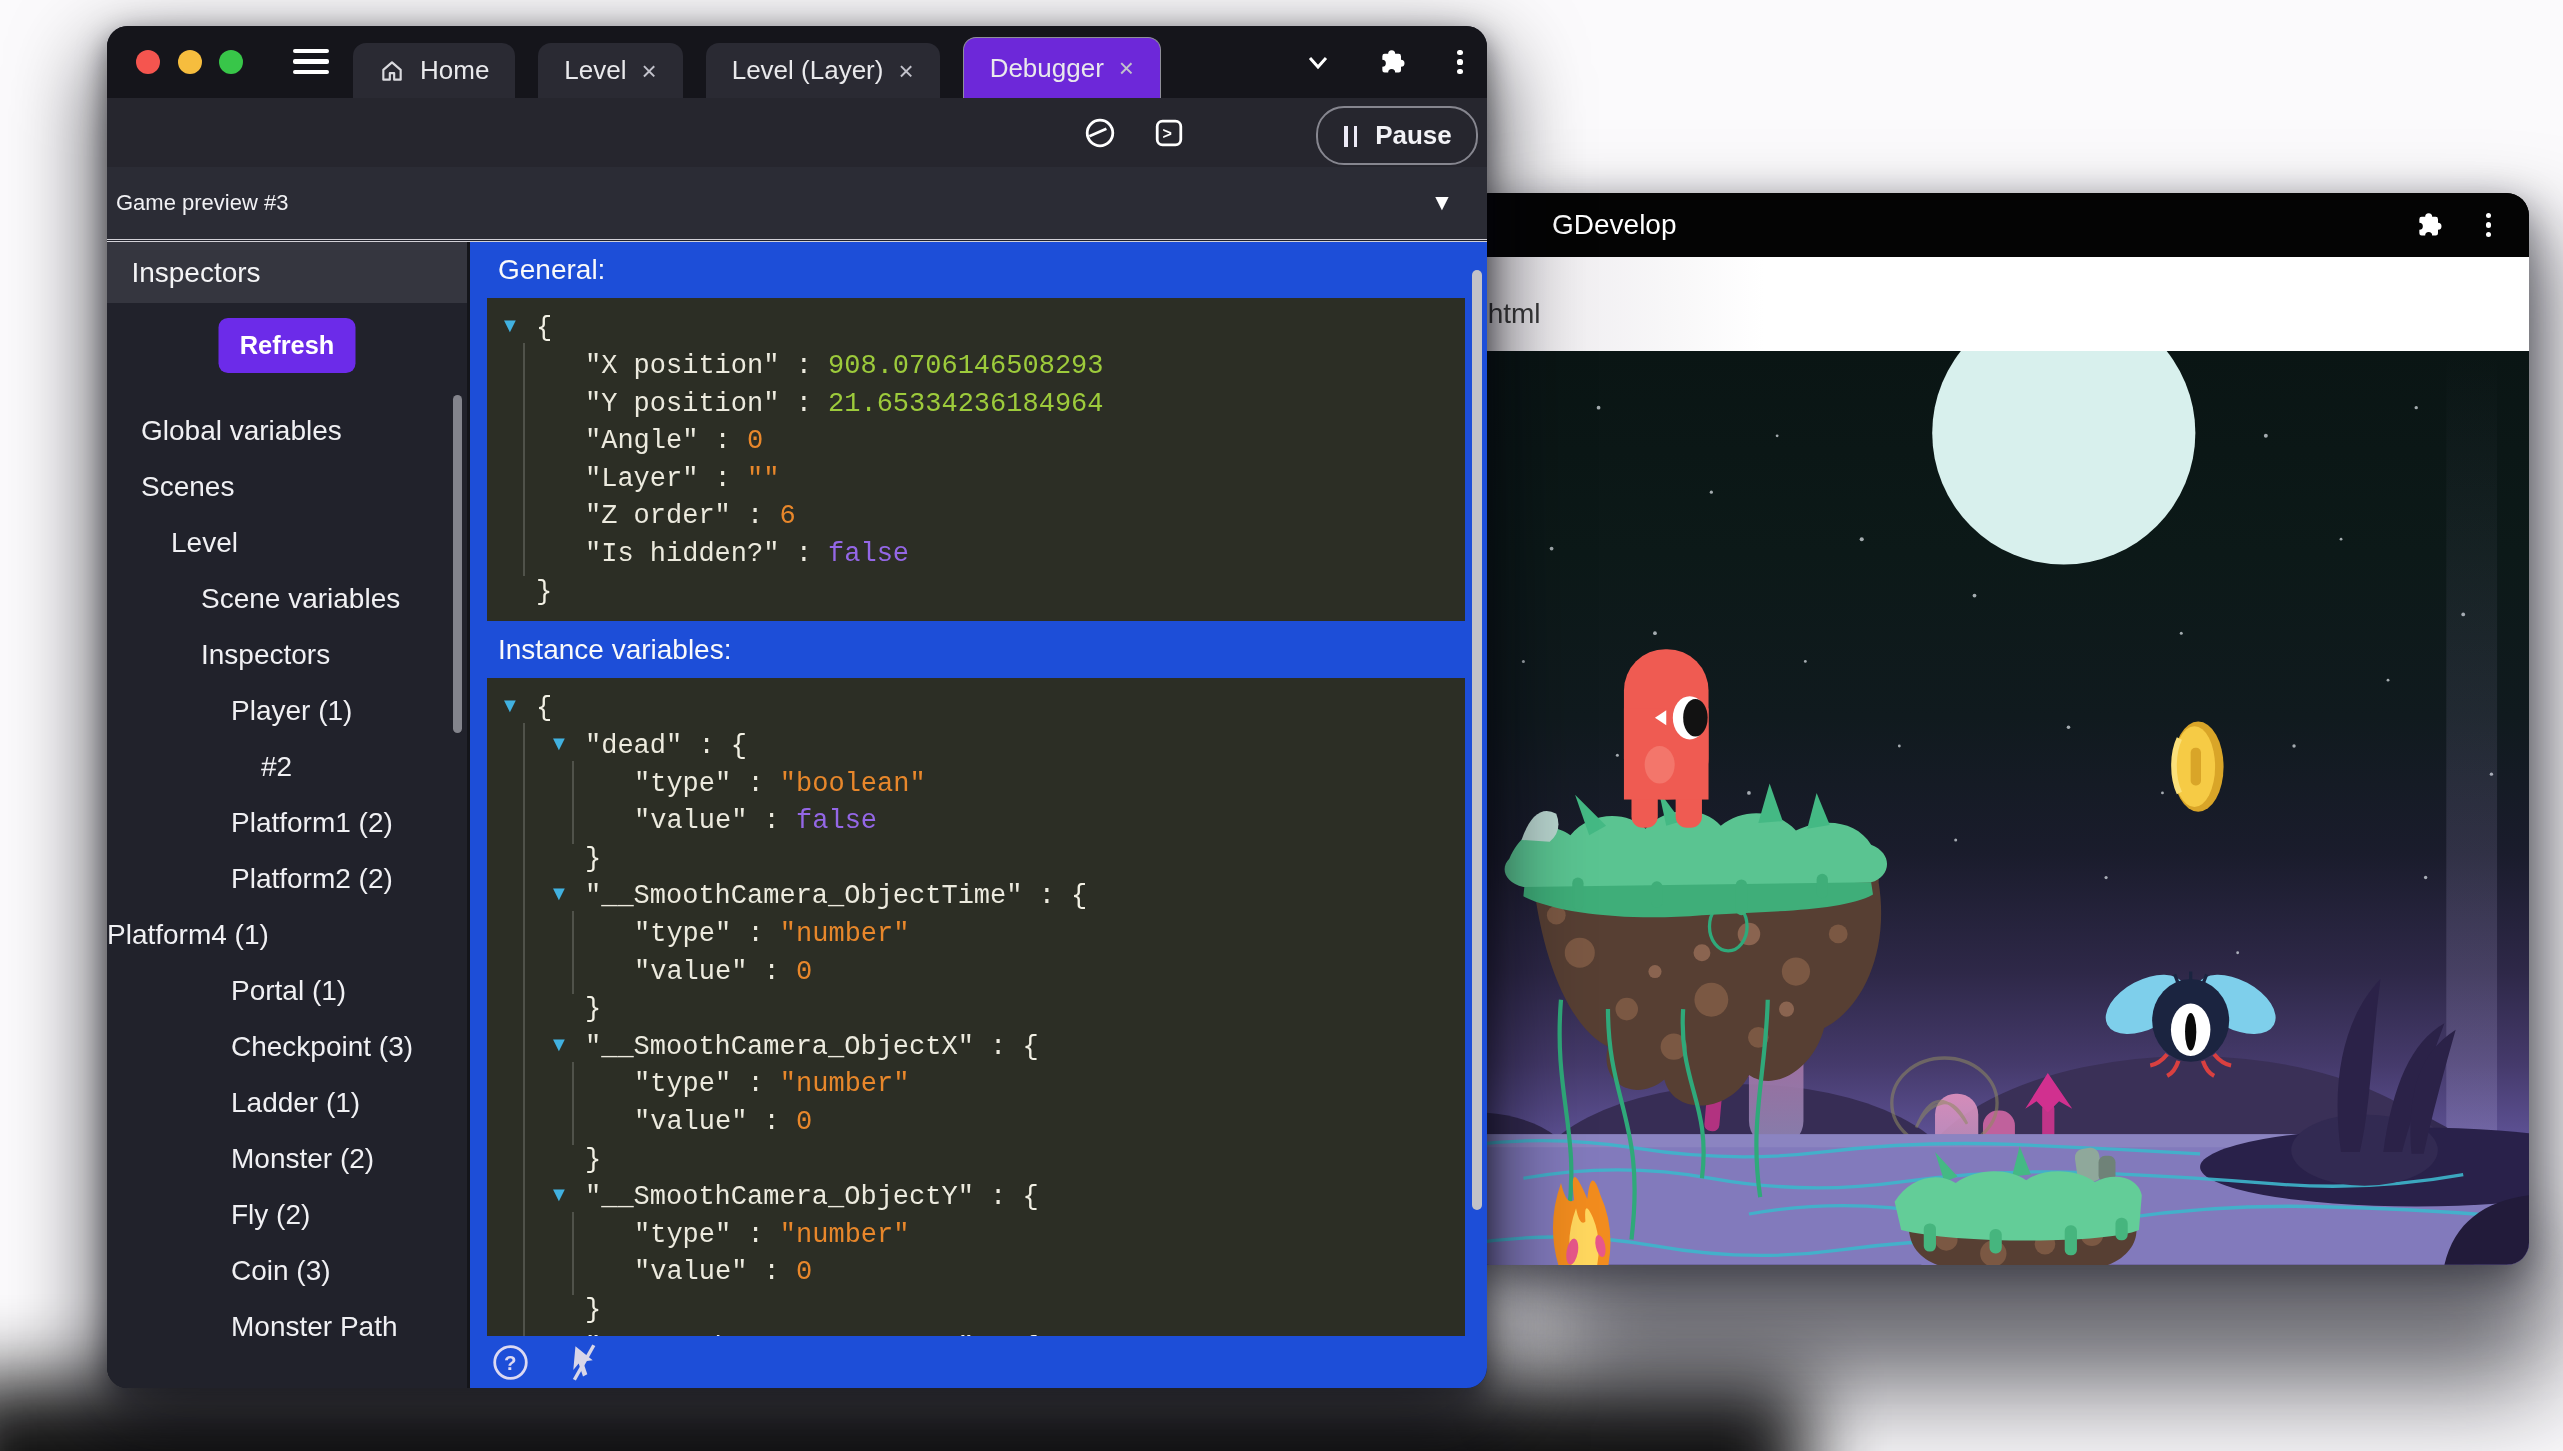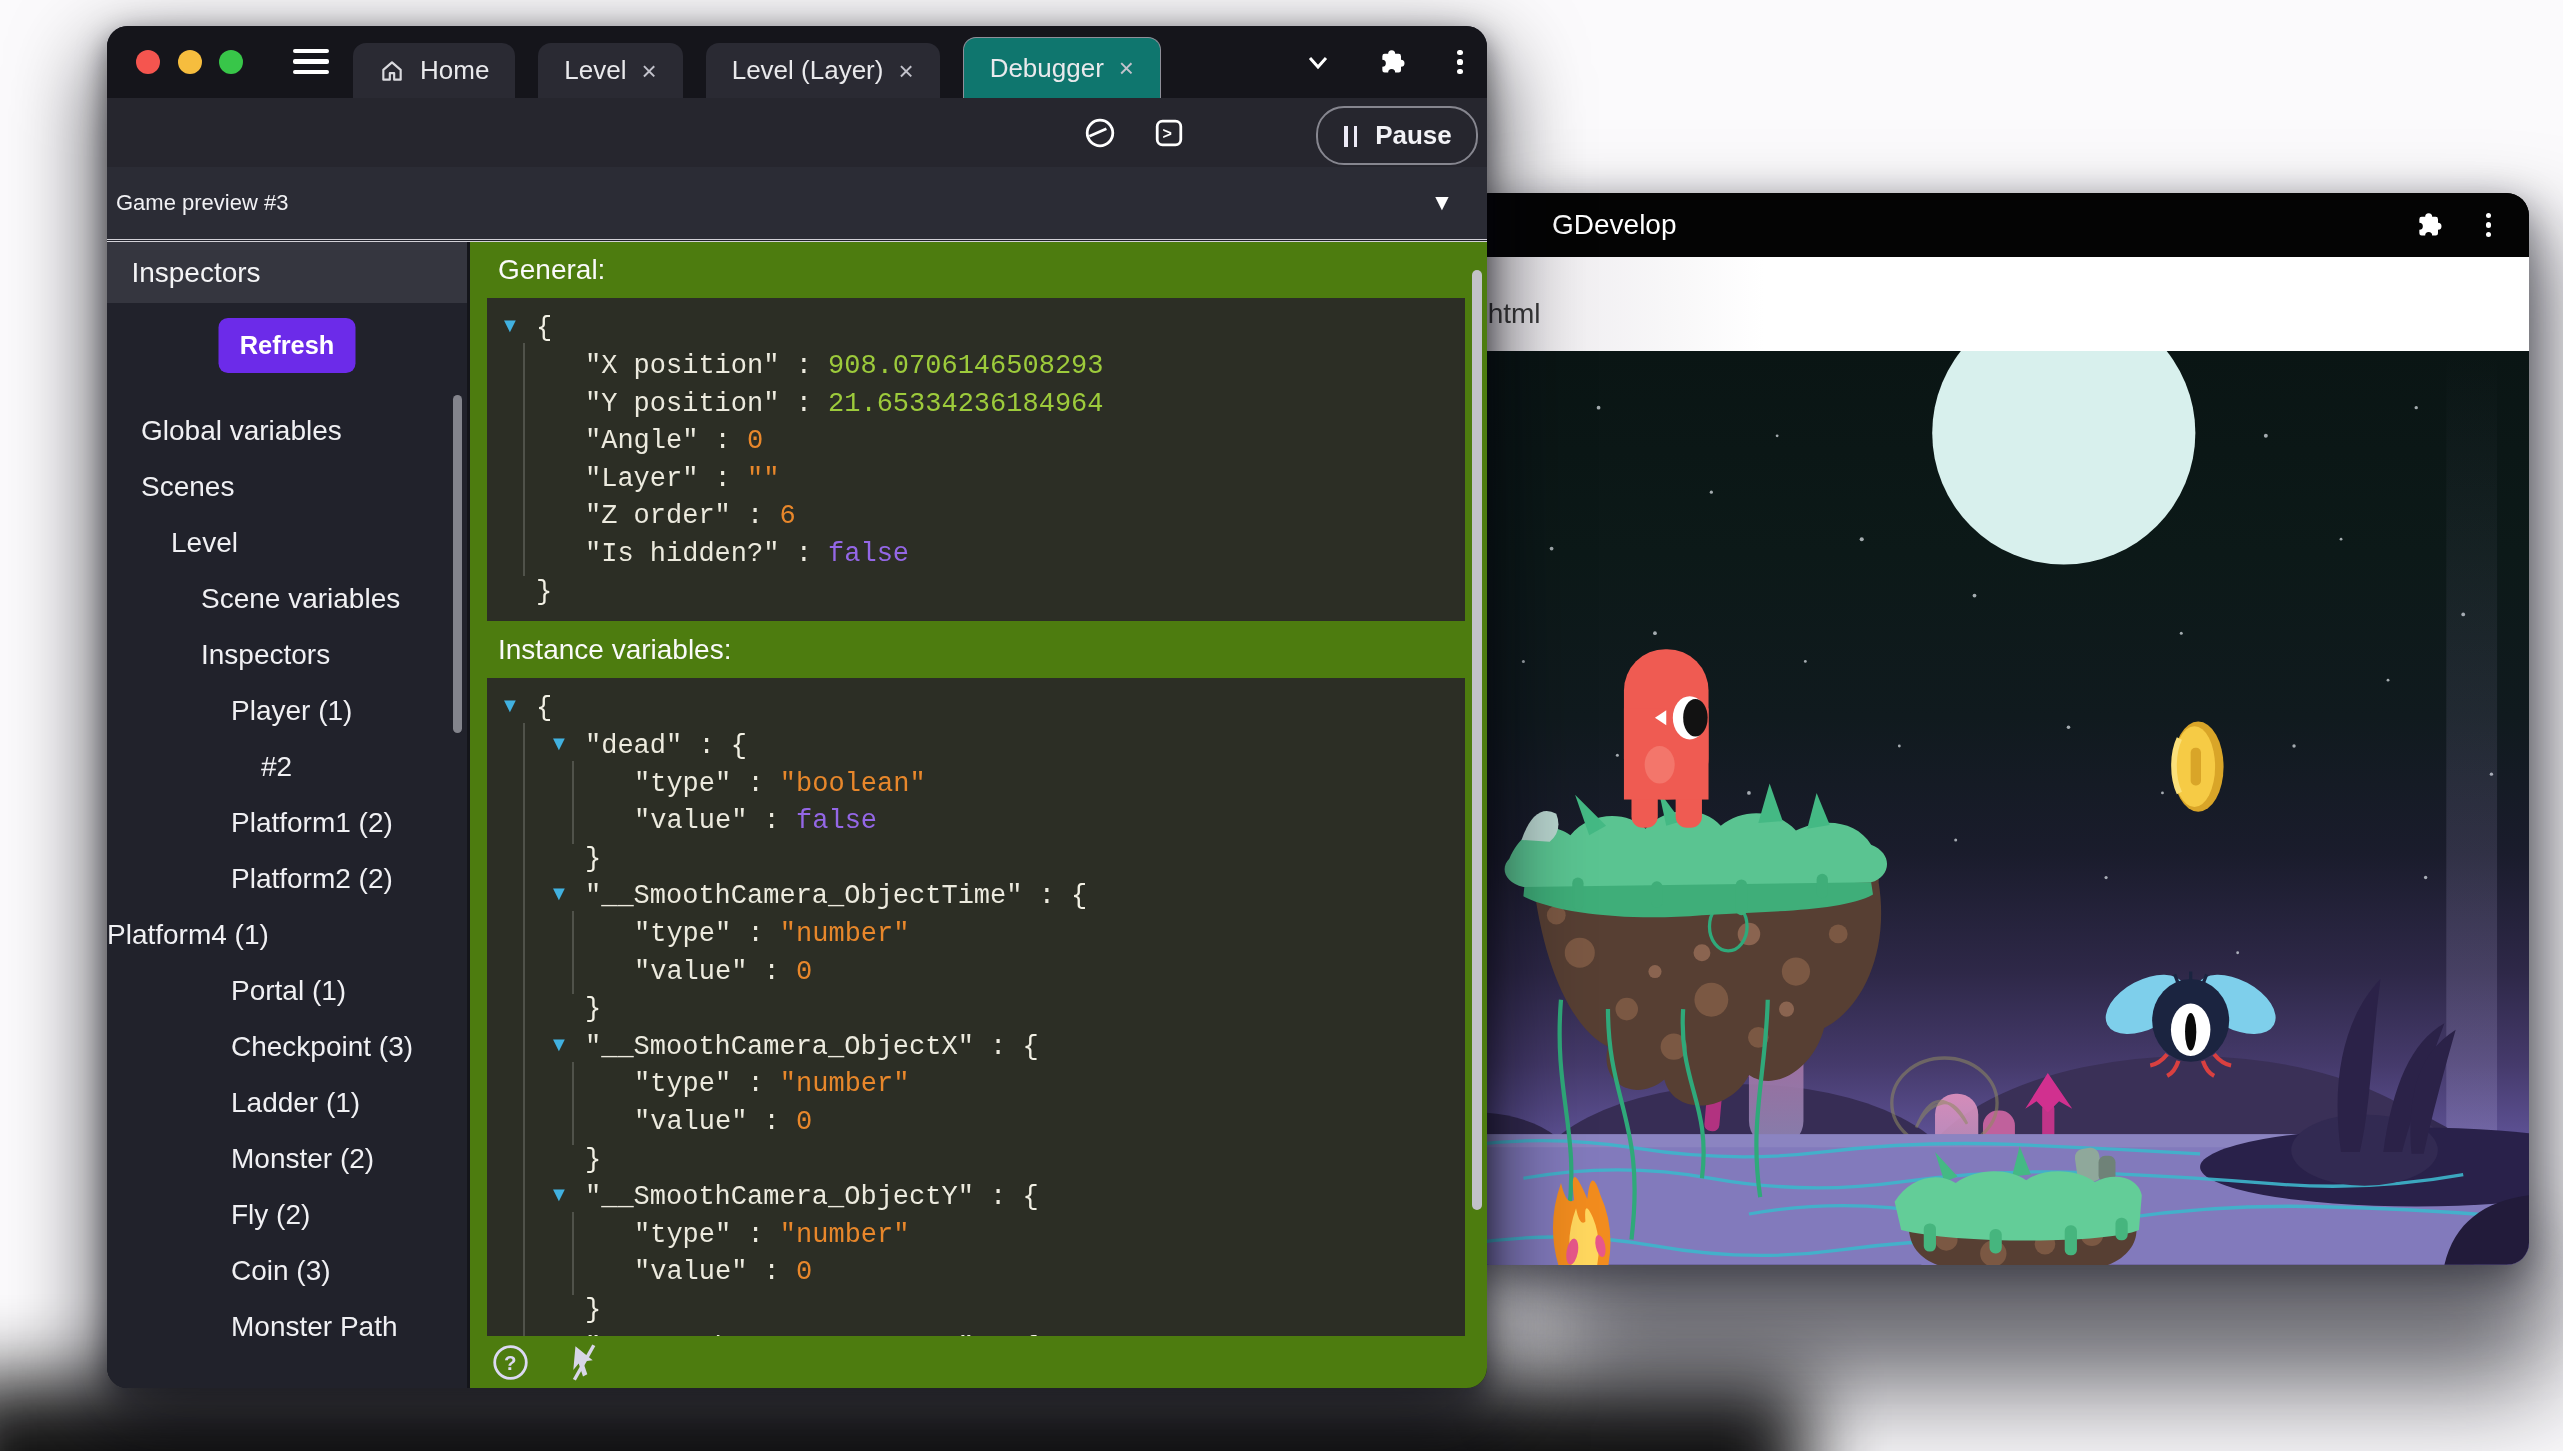--- a/index.html
+++ b/index.html
@@ -23,21 +23,21 @@
        box-shadow:0 38px 85px 9.4px rgba(5,5,12,.65), 0 9.4px 28px rgba(5,5,12,.5);}
   .titlebar{position:absolute;left:0;top:0;width:100%;height:72px;background:#15151b;}
   .traffic{position:absolute;top:23.5px;width:24.4px;height:24.4px;border-radius:50%;}
   .t-red{left:29px;background:#f5554f;}
   .t-yellow{left:71px;background:#f6bd3e;}
   .t-green{left:112px;background:#38c649;}
   .hamburger{position:absolute;left:186px;top:22.6px;width:36px;height:28px;cursor:pointer;}
   .hamburger span{display:block;width:36px;height:4.2px;background:#fff;border-radius:1.9px;margin-bottom:6.6px;}
   .tabstrip{position:absolute;left:246px;top:0;height:72px;display:flex;align-items:flex-end;gap:23px;}
   .tab{display:flex;align-items:center;gap:15px;height:55px;padding:0 26px;background:#2a2a33;border-radius:13px 13px 0 0;color:#e9e9ec;font-size:26px;white-space:nowrap;}
-  .tab.active{height:60px;background:#0f766e;border:1.9px solid #8f8f99;border-bottom:none;}
+  .tab.active{height:60px;background:#6d28d9;border:1.9px solid #8f8f99;border-bottom:none;}
   .tab .x{color:#c2c2cb;font-size:26px;line-height:1;}
   .tb-right{position:absolute;right:24.4px;top:0;height:72px;display:flex;align-items:center;gap:49px;}
   .kebab i{display:block;width:5.2px;height:5.2px;border-radius:50%;background:#fff;margin:4.7px 0;}
 
   .toolbar{position:absolute;left:0;top:72px;width:100%;height:69px;background:#26262e;}
   .tool-icons{position:absolute;right:303px;top:0;height:69px;display:flex;align-items:center;gap:38px;}
   .pause-btn{position:absolute;right:9.4px;top:7.5px;width:158px;height:55px;border:2.4px solid #86868f;border-radius:28px;display:flex;align-items:center;justify-content:center;gap:15px;color:#f2f2f6;font-size:26px;font-weight:bold;}
   .pause-bars span{display:inline-block;width:3.8px;height:20.7px;background:#eceaf6;margin:0 2.8px;vertical-align:middle;}
 
   .preview-row{position:absolute;left:0;top:141px;width:100%;height:72px;background:#2b2c35;border-bottom:1.9px solid #d2d1d7;}
@@ -47,21 +47,21 @@
   .content{position:absolute;left:0;top:215px;width:100%;height:1147px;background:#21222b;}
   .lpanel{position:absolute;left:0;top:0;width:360px;height:1147px;background:#21222b;overflow:hidden;}
   .lp-div{position:absolute;left:360px;top:0;width:2.8px;height:1147px;background:#14151a;}
   .insp-head{position:absolute;left:0;top:0;width:360px;height:61px;background:#35363f;}
   .insp-title{position:absolute;left:24.4px;line-height:61px;font-size:28px;color:#f4f4f6;}
   .refresh{position:absolute;left:50%;transform:translateX(-50%);top:76px;width:137px;height:55px;background:#6c2be9;border:none;border-radius:9.4px;color:#fff;font-size:25.4px;font-weight:bold;font-family:"Liberation Sans",sans-serif;}
   .tree{position:absolute;left:0;top:161px;width:360px;}
   .tree-item{height:56px;line-height:56px;font-size:28px;color:#f0f0f3;white-space:nowrap;cursor:pointer;}
   .lp-scroll{position:absolute;right:4.7px;top:153px;width:9.4px;height:338px;border-radius:4.7px;background:#83848c;}
 
-  .rpanel{position:absolute;left:363px;top:0;width:1017px;height:1147px;background:#4d7c0f;}
+  .rpanel{position:absolute;left:363px;top:0;width:1017px;height:1147px;background:#1d4ed8;}
   .sec-label{position:absolute;left:28px;height:56px;line-height:56px;font-size:28px;font-weight:500;color:#fafafa;}
   .code{position:absolute;left:17px;width:978px;background:#2c2e25;overflow:hidden;}
   .cl{position:absolute;left:0;width:100%;height:38px;}
   .tri{position:absolute;top:4.7px;color:#41b1e0;font-size:20px;}
   .ct{position:absolute;top:0;line-height:38px;font-family:"Liberation Mono",monospace;font-size:27px;white-space:pre;}
   .guide{position:absolute;width:1.9px;background:#50524a;}
   .c-key{color:#eceade;} .c-num{color:#9dcb3b;} .c-int{color:#e8872b;} .c-str{color:#e8872b;} .c-bool{color:#9467e6;} .c-brace{color:#f2f0e4;}
   .bbar{position:absolute;left:0;top:1094px;width:100%;height:53px;display:flex;align-items:center;gap:34px;padding-left:20.7px;}
   .main-scroll{position:absolute;right:4.7px;top:28px;width:10.3px;height:940px;border-radius:5.6px;background:#c2c2c8;}
 </style>

